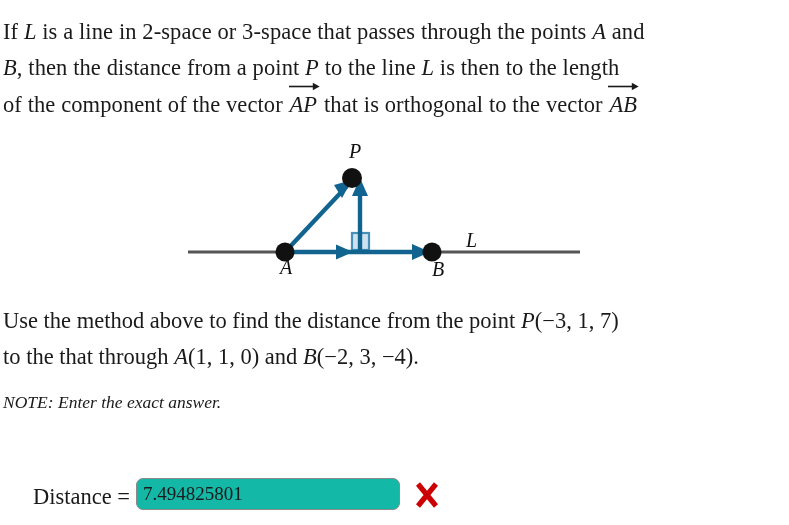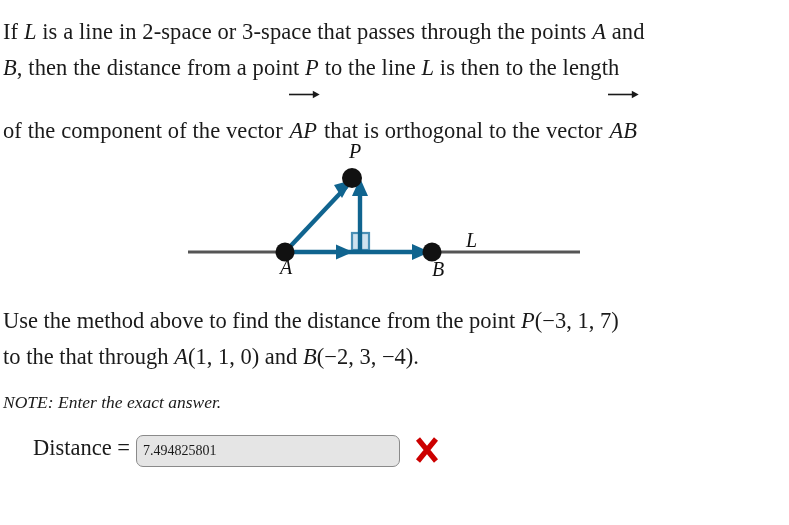--- a/index.html
+++ b/index.html
@@ -32,22 +32,22 @@
     letter-spacing: 0.1px;
   }
   .mi { font-style: italic; }
   .num { font-style: normal; }
 
   
   .vec {
     position: relative;
     display: inline-block;
     font-style: italic;
-    padding-top: 19px;
-    margin: 8px 1px;
+    padding-top: 1px;
+    margin: 0 1px;
   }
   .vec .vbar {
     position: absolute;
     left: -1px;
     right: -2px;
     top: -4px;
     height: 8px;
     pointer-events: none;
   }
   .vec .vbar svg { display: block; width: 100%; height: 100%; overflow: visible; }
@@ -87,40 +87,40 @@
     font-style: italic;
     font-size: 17.5px;
     line-height: 24px;
     white-space: nowrap;
   }
 
   
   .answer-row {
     position: absolute;
     left: 33px;
-    top: 435px;
+    top: 466px;
     display: flex;
-    align-items: flex-start;
+    align-items: flex-end;
     height: 44px;
   }
   .answer-label {
     font-size: 22.5px;
     white-space: nowrap;
     padding-right: 6px;
     color: #1a1a1a;
   }
   .answer-input {
     width: 264px;
     height: 32px;
     box-sizing: border-box;
     border: 1px solid #8a8a8a;
     border-radius: 7px;
-    background: #e5e5e5;
+    background: #14b8a6;
     font-family: "Liberation Serif", "DejaVu Serif", serif;
-    font-size: 14px;
+    font-size: 19px;
     color: #1a1a1a;
     padding: 0 6px;
     outline: none;
   }
   .mark-wrong {
     margin-left: 14px;
     width: 26px;
     height: 30px;
     display: inline-block;
   }

